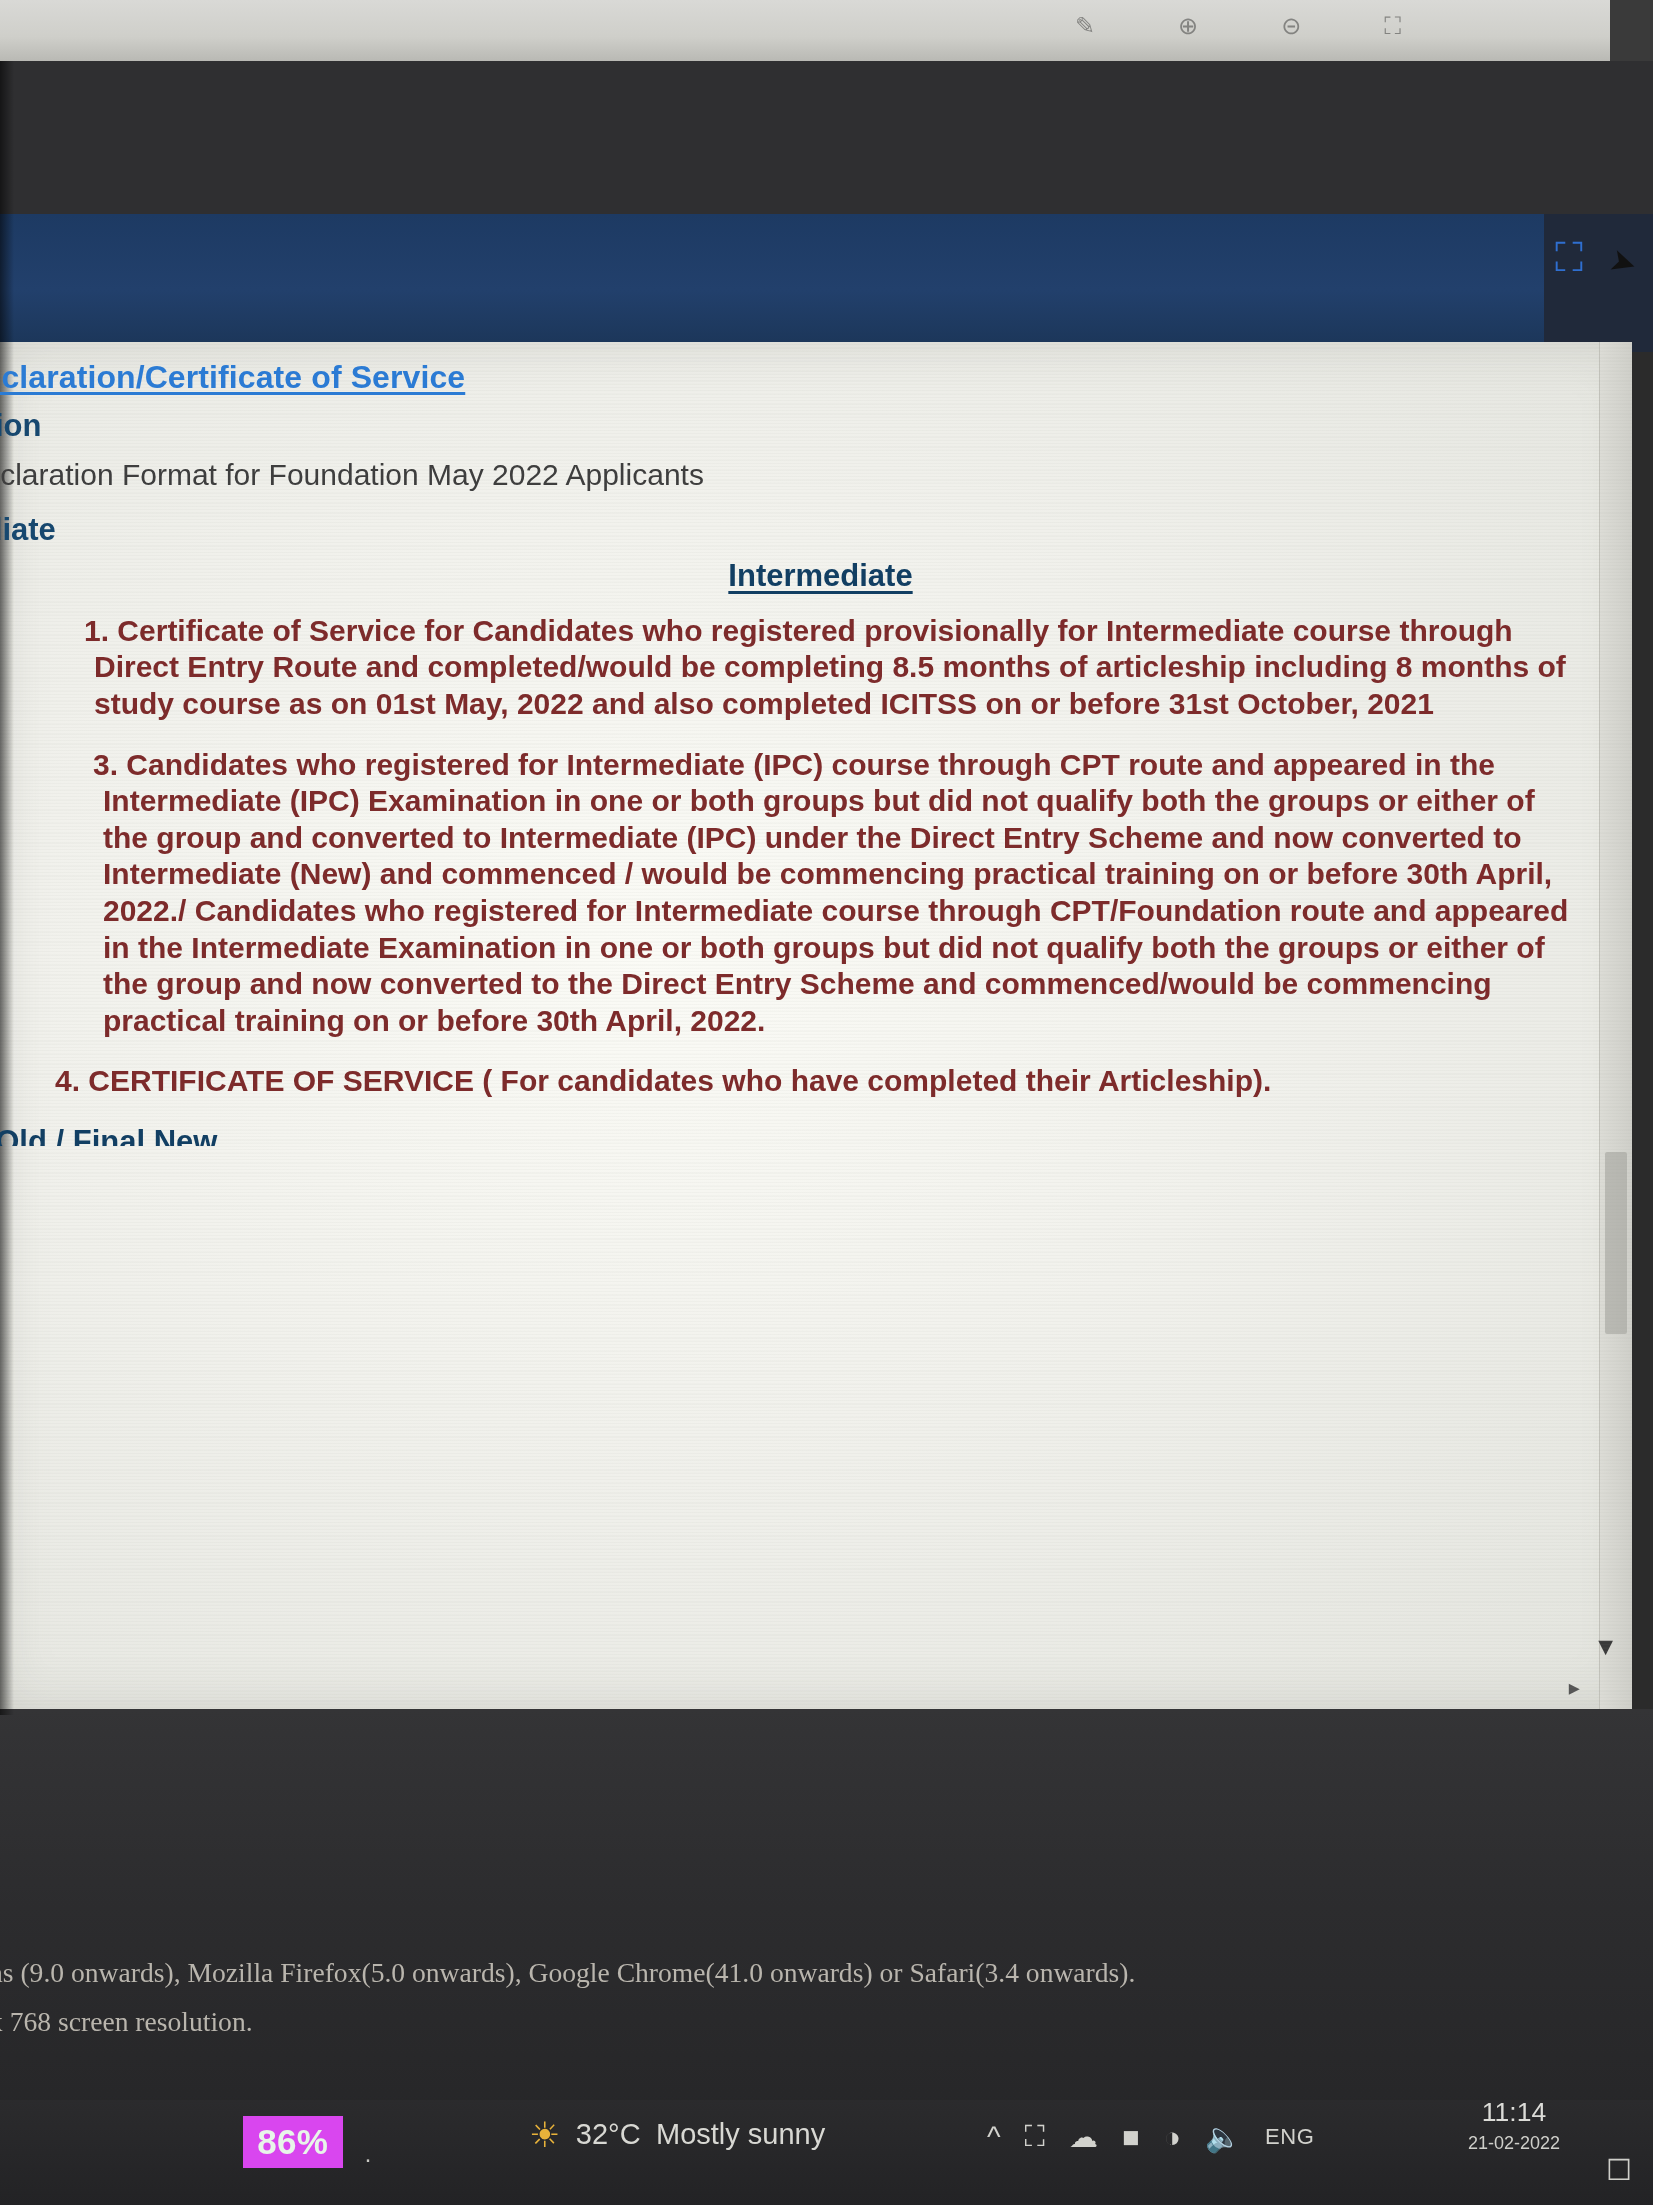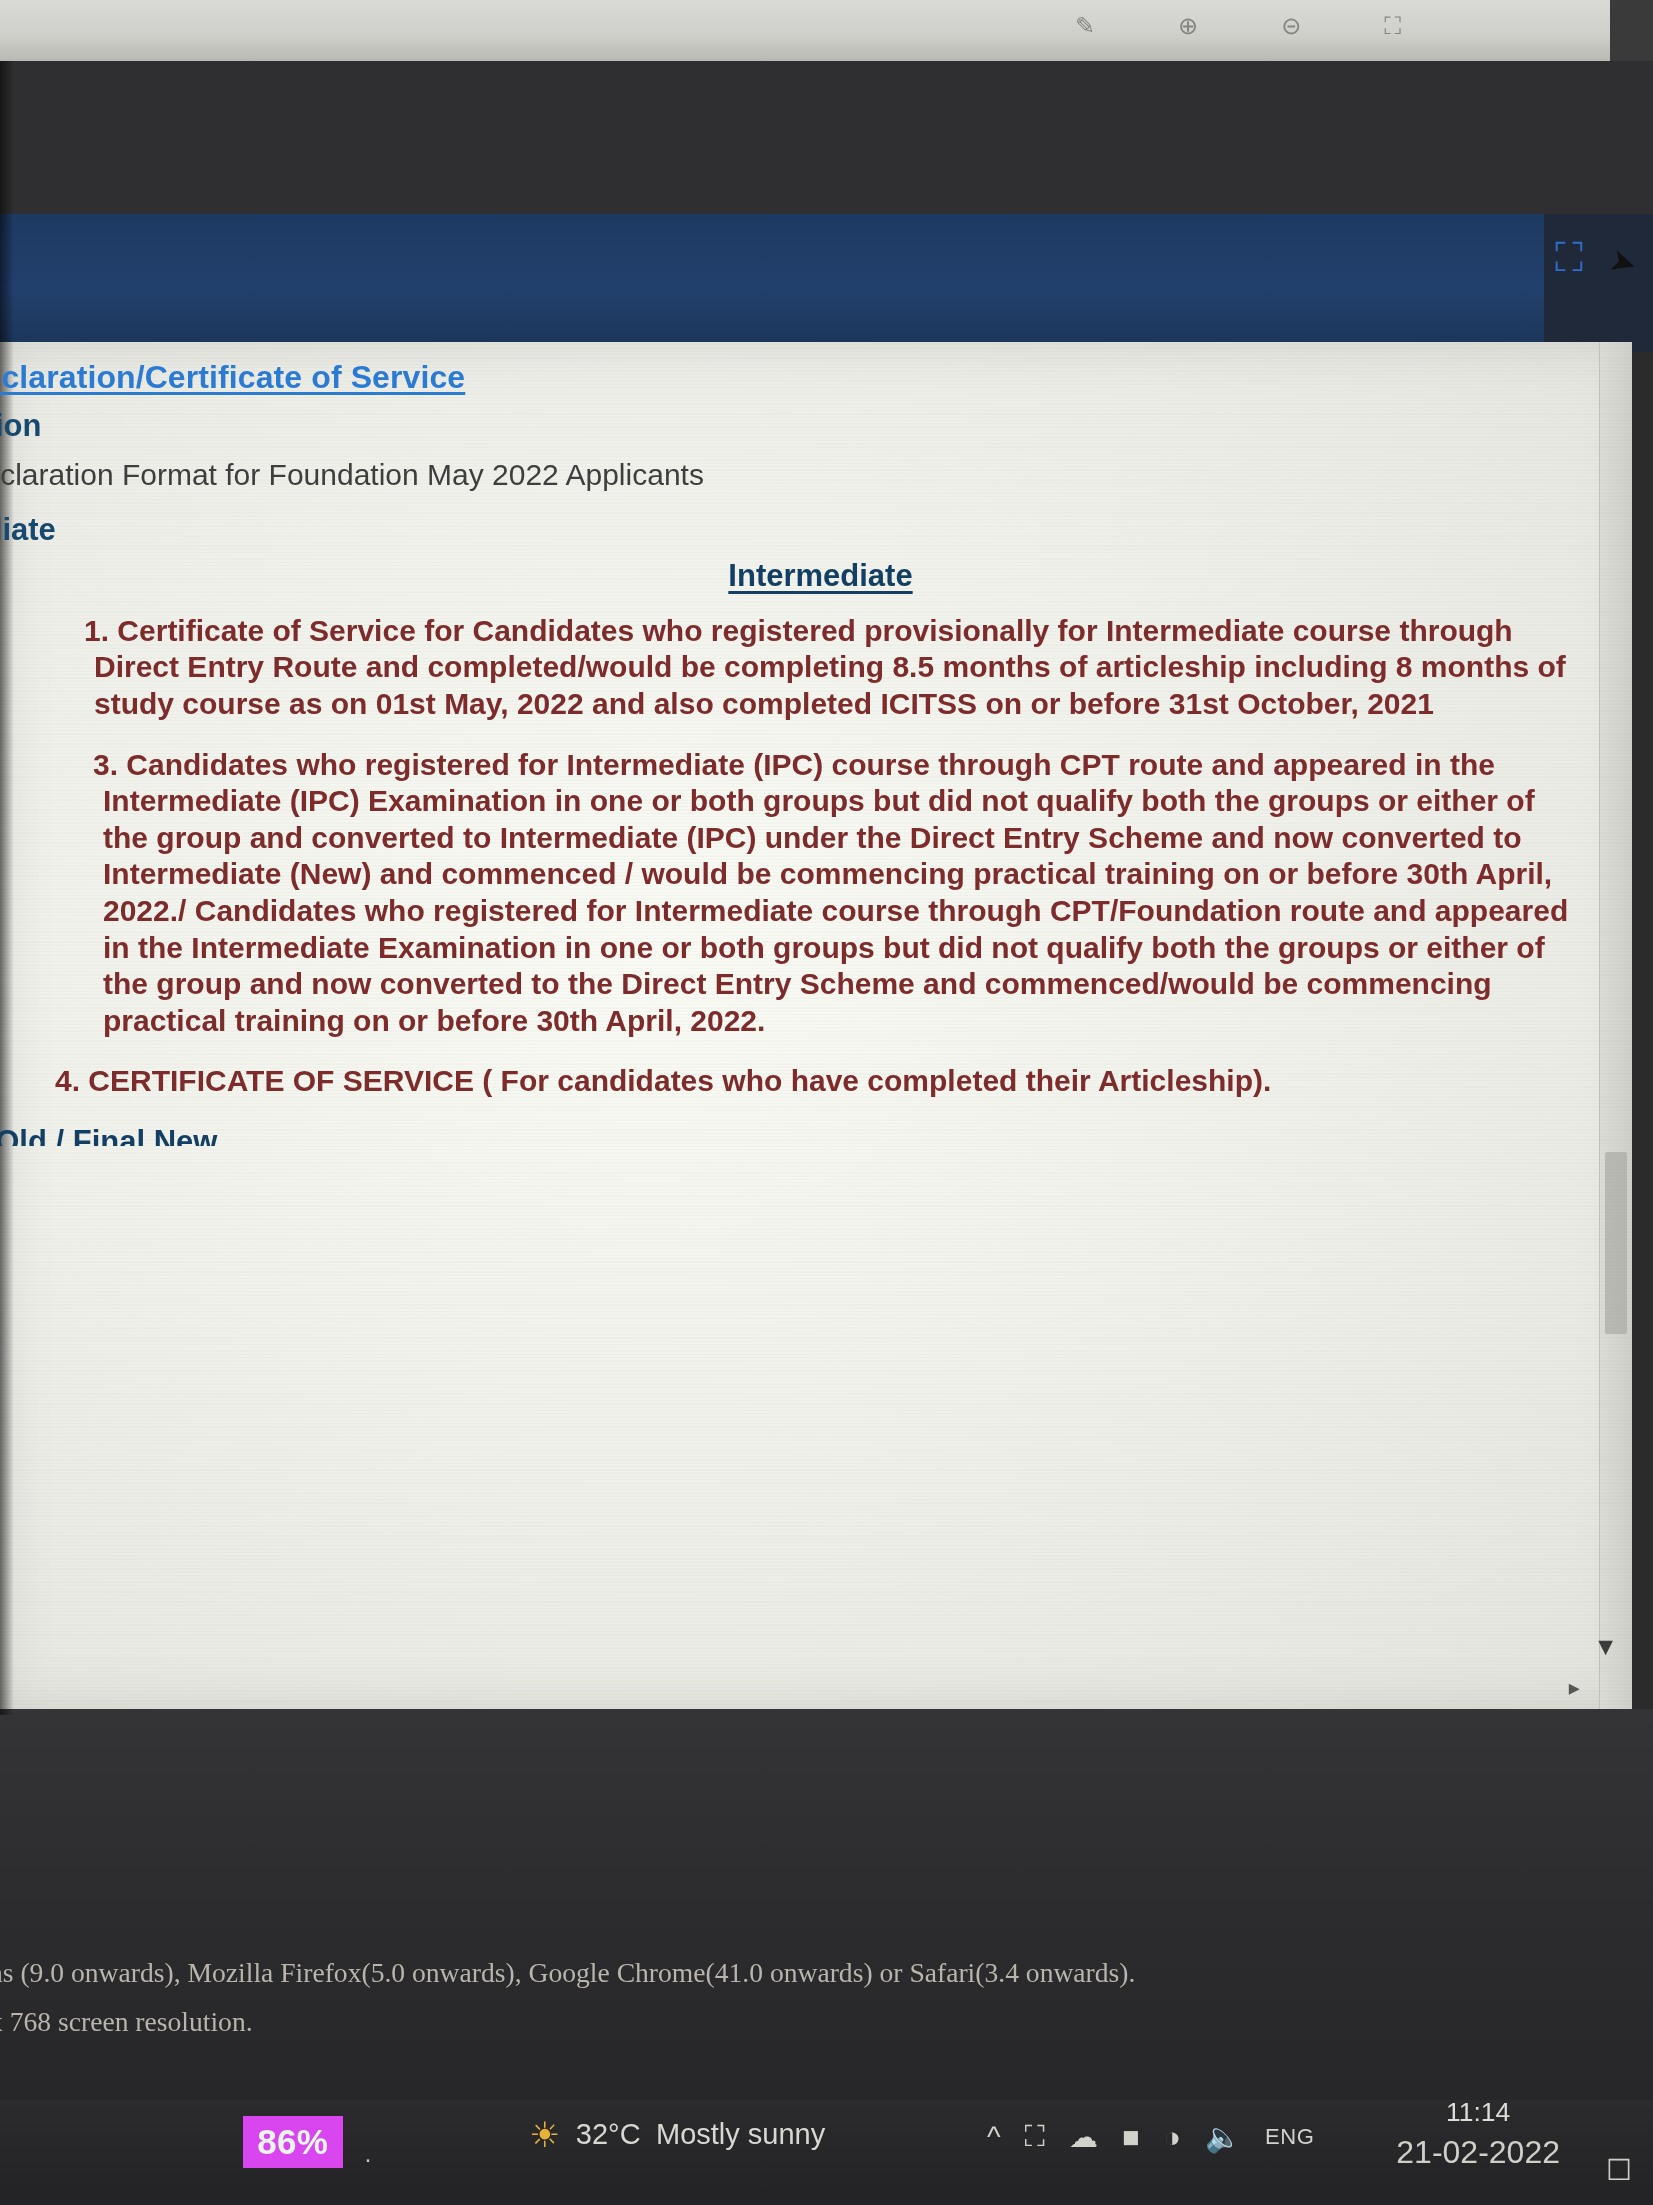--- a/index.html
+++ b/index.html
@@ -294,21 +294,21 @@
   }
   .clock {
     position: absolute;
     right: 94px;
     top: 2095px;
     text-align: center;
     color: #dcdcd8;
     font-size: 26.5px;
     line-height: 1.35;
   }
-  .clock .date { font-size: 32px; color: #cfcfca; }
+  .clock .date { font-size: 18px; color: #cfcfca; }
   .notif {
     position: absolute;
     right: 22px;
     top: 2153px;
     color: #cfcfca;
     font-size: 29px;
   }
   .shadow-left {
     position: absolute;
     left: 0; top: 61px;

